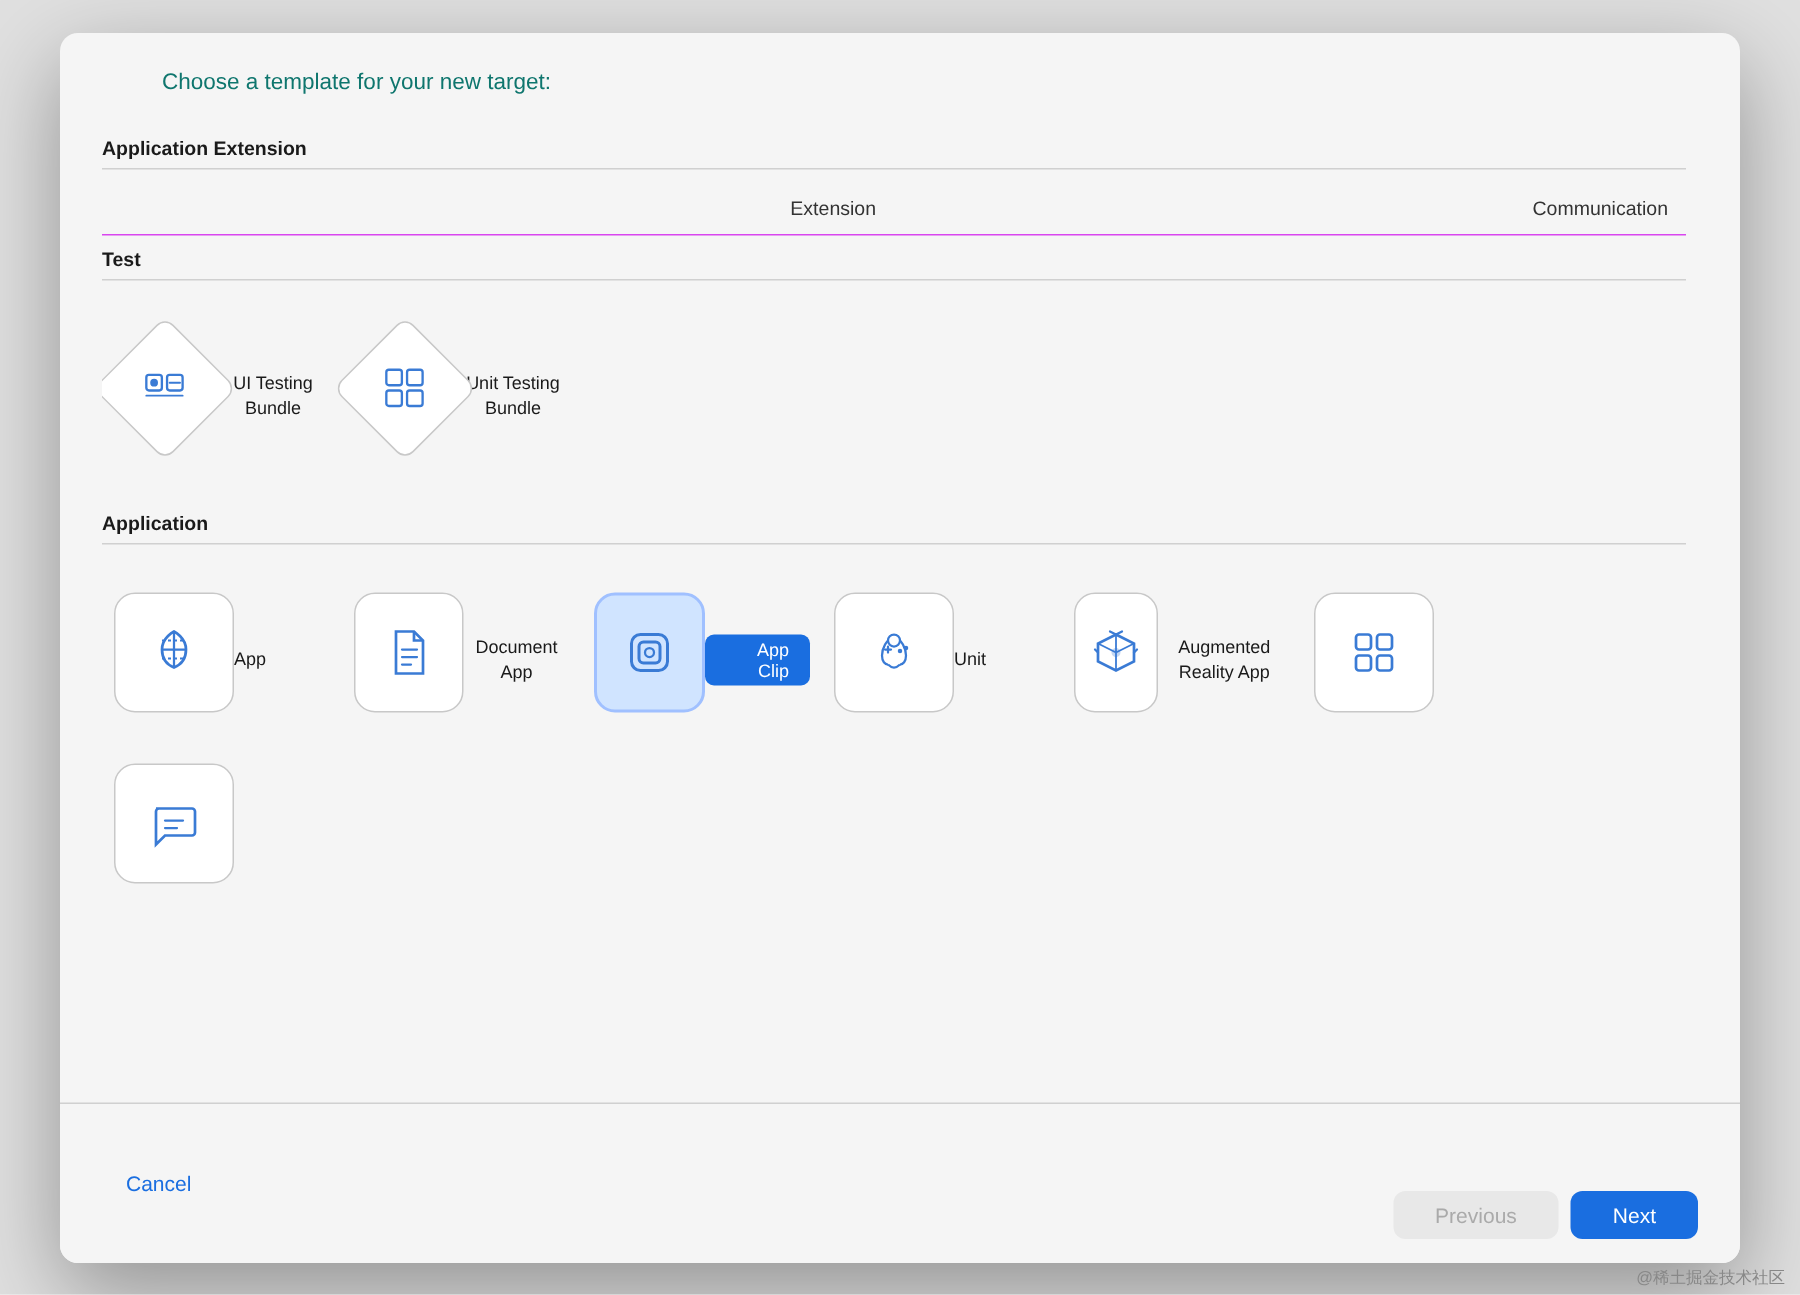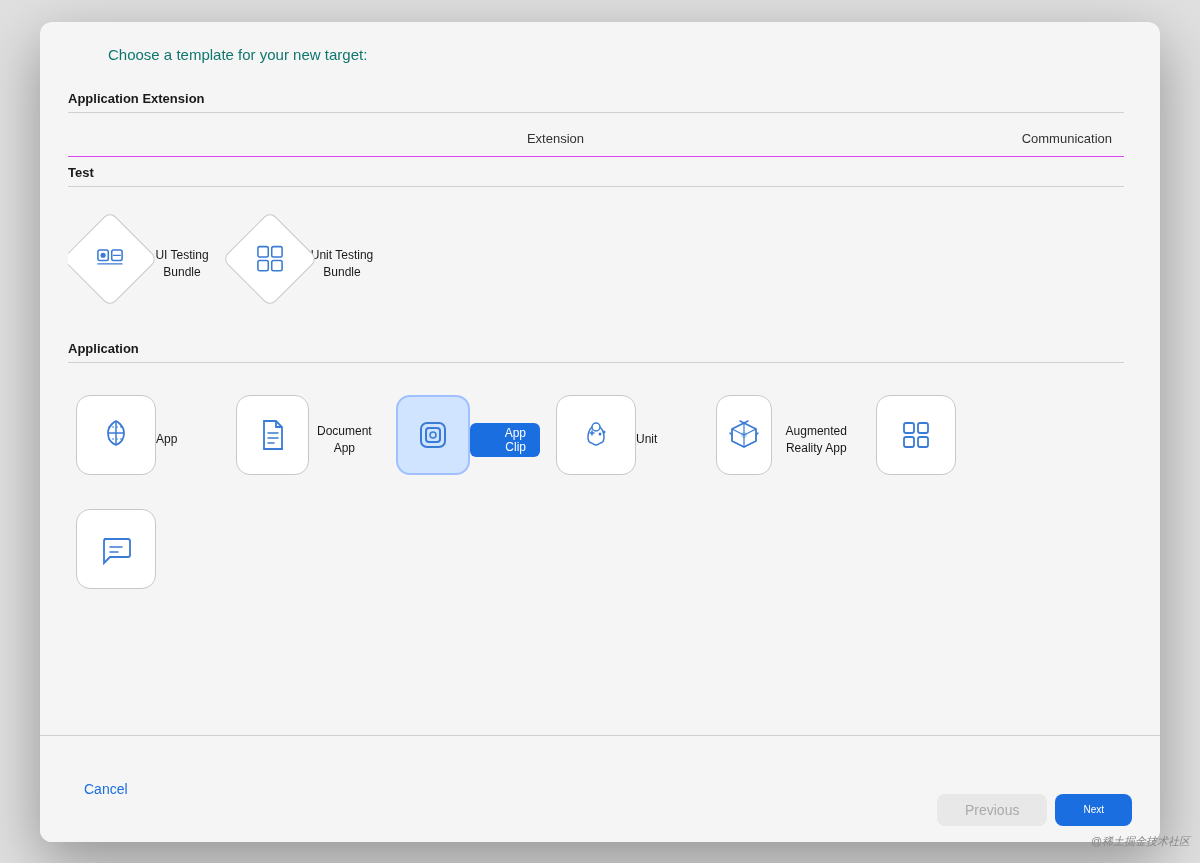--- a/index.html
+++ b/index.html
@@ -228,35 +228,34 @@
       font-size: 14px;
       color: #aaaaaa;
       cursor: not-allowed;
       font-family: inherit;
       padding: 8px 28px;
       border-radius: 8px;
     }
     .btn-next {
       background: #1a6ee0;
       border: none;
-      font-size: 10px;
+      font-size: 14px;
       color: #fff;
       cursor: pointer;
       font-family: inherit;
       padding: 8px 28px;
       border-radius: 8px;
       font-weight: 500;
     }
     .watermark {
       position: fixed;
-      bottom: 14px;
+      bottom: 4px;
       right: 10px;
       font-size: 11px;
       color: #888;
-      font-style: italic;
     }
   </style>
 </head>
 <body>
 
 <div class="dialog">
 
   <div class="dialog-header">
     <div class="dialog-title">Choose a template for your new target:</div>
   </div>

